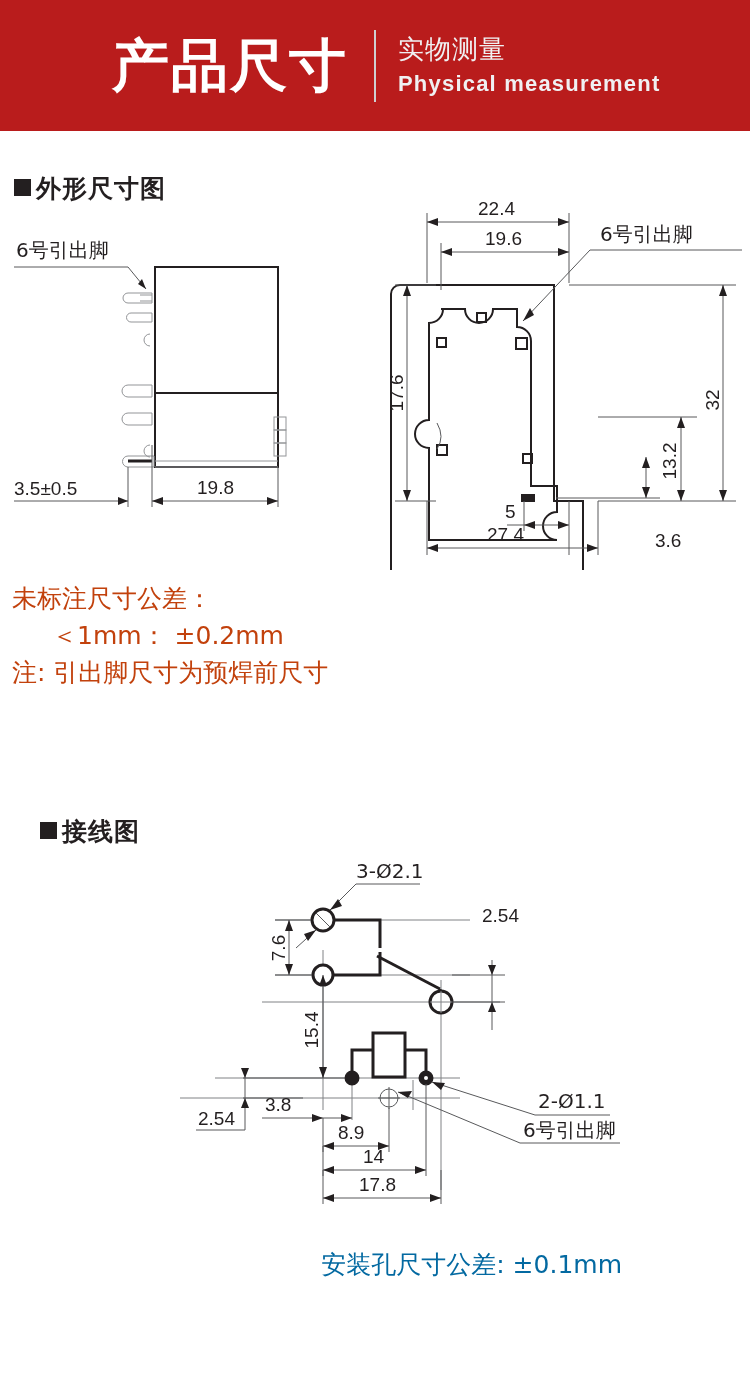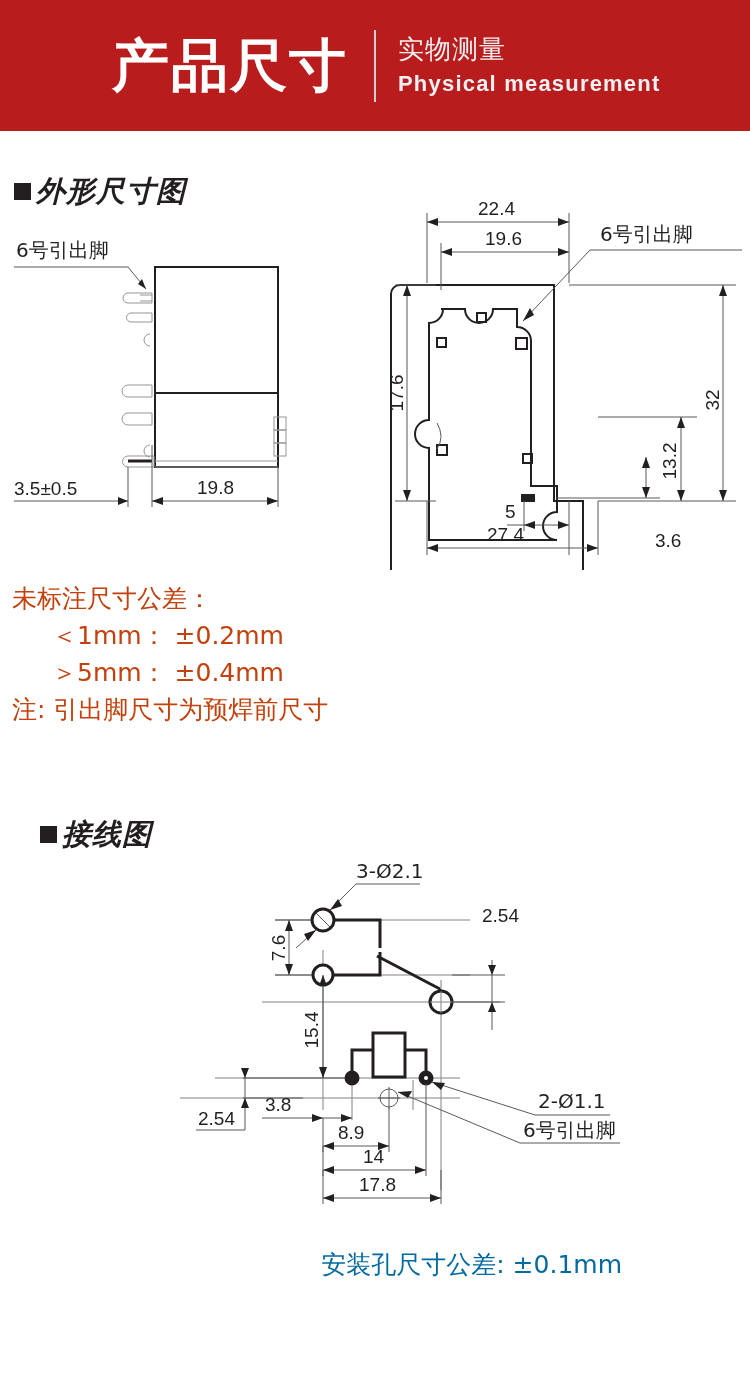--- a/index.html
+++ b/index.html
@@ -34,26 +34,25 @@
   .banner-sub{
     display:flex;flex-direction:column;justify-content:center;
     color:#f0f0f2;
   }
   .banner-sub-cn{font-size:26px;line-height:1.45;letter-spacing:1px;}
   .banner-sub-en{font-size:22px;line-height:1.45;letter-spacing:1.2px;font-weight:bold;}
 
   
   .sec-head{
     position:absolute;
-    font-size:29px;font-weight:bold;
+    font-size:25px;font-weight:bold;
     color:#231f20;
     letter-spacing:1px;
     white-space:nowrap;
     font-family:"DejaVu Sans","Liberation Sans",sans-serif;
-    font-style:italic;
   }
   .sec-head .bullet{
     display:inline-block;width:17px;height:17px;background:#231f20;
     margin-right:5px;vertical-align:1px;
   }
   #sec-outline{left:14px;top:172px;}
   #sec-wiring{left:20px;top:815px;padding-left:20px;}
 
   
   .tol-block{
@@ -252,21 +251,20 @@
   <polygon class="fillk" points="598,353 587,349 587,357"></polygon>
   <text class="dimtxt" x="487" y="346">27.4</text>
   <line class="ln" x1="598" y1="306" x2="598" y2="360"></line>
 
 </svg>
 </div>
 
 <div class="tol-block">
   <span class="row">未标注尺寸公差：</span>
   <span class="row ind">＜1mm：  ±0.2mm</span>
-  <span class="row ind">＞5mm：  ±0.4mm</span>
   <span class="row">注: 引出脚尺寸为预焊前尺寸</span>
 </div>
 
 <div class="sec-head" id="sec-wiring">
   <span class="bullet"></span><span>接线图</span>
 </div>
 
 <div class="dwg" id="dwg-wiring">
 <svg width="750" height="380" viewBox="0 0 750 380" xmlns="http://www.w3.org/2000/svg">
 

